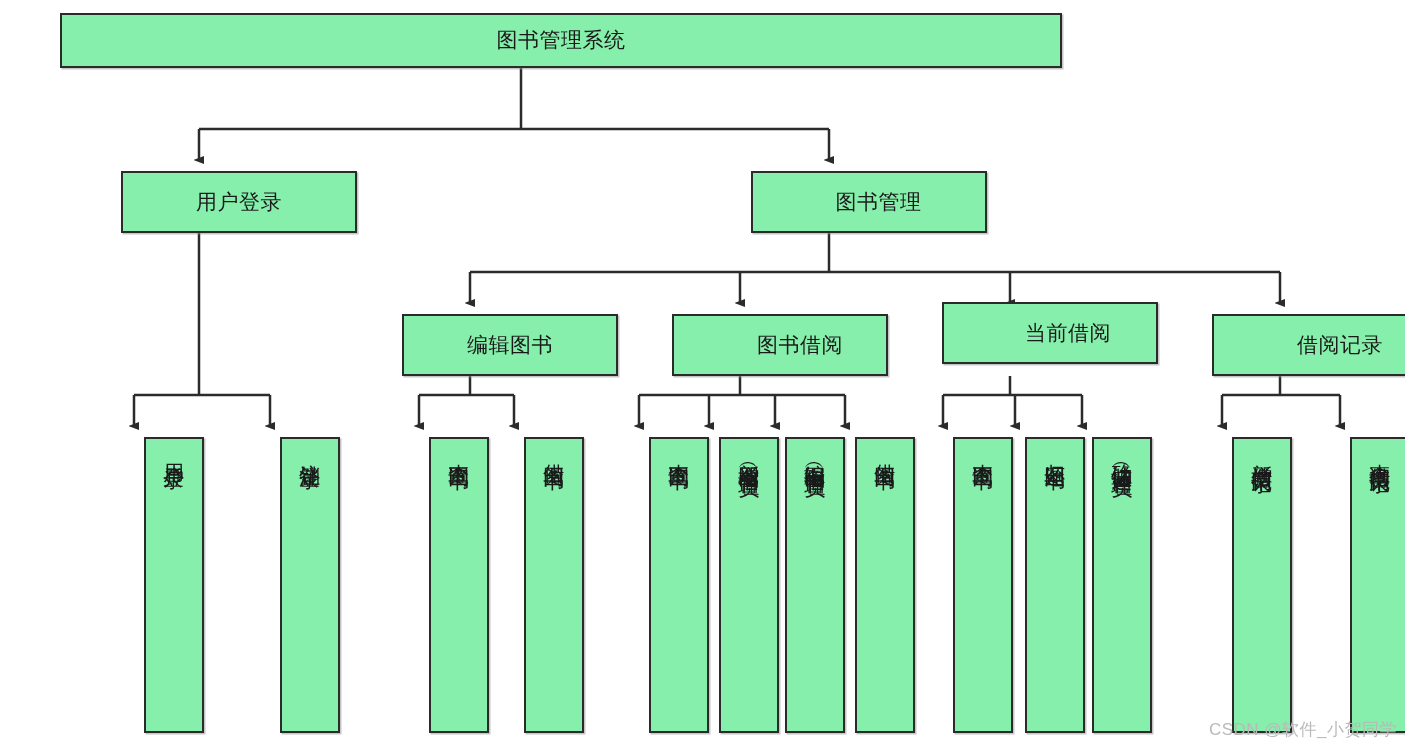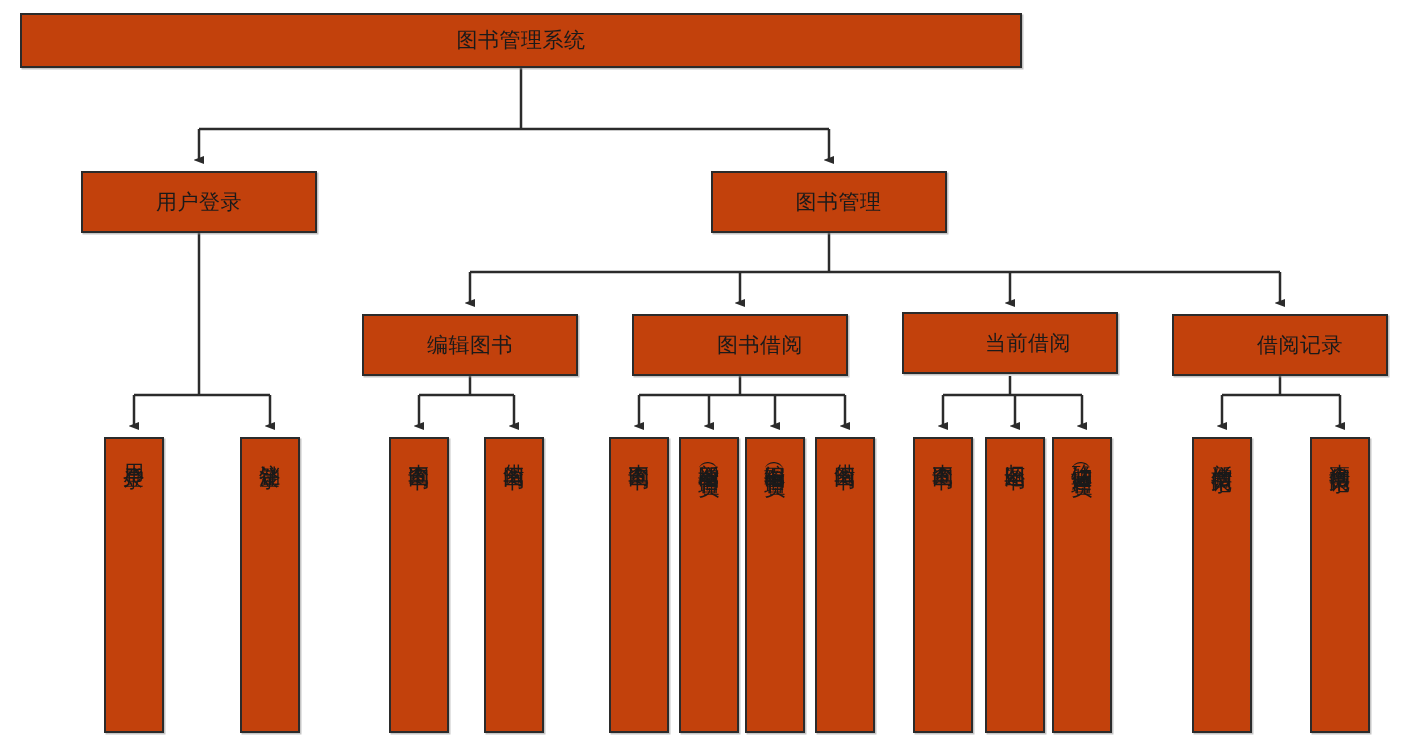--- a/index.html
+++ b/index.html
@@ -22,27 +22,28 @@
   svg.diagram-canvas {
     position: absolute;
     left: 0;
     top: 0;
     width: 1405px;
     height: 747px;
   }
   .node-box {
     position: absolute;
     box-sizing: border-box;
-    background: #c2410c;
+    background: #86efac;
     border: 2.5px solid #2b2b2b;
     box-shadow: 1.5px 1.5px 0 rgba(150,150,150,0.55);
     display: flex;
     align-items: center;
     justify-content: center;
     overflow: hidden;
+    margin-left: 40px;
   }
   .node-label {
     color: #1a1a1a;
     font-size: 21px;
     line-height: 1.05;
     letter-spacing: 0.5px;
     white-space: nowrap;
     text-align: center;
   }
   .node-box.vertical {
@@ -124,21 +125,21 @@
       </div>
       <div class="node-box" style="left: 711px; top: 171px; width: 236px; height: 62px; padding-left: 19px;">
         <span class="node-label">图书管理</span>
       </div>
       <div class="node-box" style="left: 362px; top: 314px; width: 216px; height: 62px;">
         <span class="node-label">编辑图书</span>
       </div>
       <div class="node-box" style="left: 632px; top: 314px; width: 216px; height: 62px; padding-left: 40px;">
         <span class="node-label">图书借阅</span>
       </div>
-      <div class="node-box" style="left: 902px; top: 312px; width: 216px; height: 62px; padding-left: 36px;">
+      <div class="node-box" style="left: 902px; top: 302px; width: 216px; height: 62px; padding-left: 36px;">
         <span class="node-label">当前借阅</span>
       </div>
       <div class="node-box" style="left: 1172px; top: 314px; width: 216px; height: 62px; padding-left: 40px;">
         <span class="node-label">借阅记录</span>
       </div>
       <div class="node-box vertical" style="left: 104px; top: 437px; width: 60px; height: 296px;">
         <span class="node-label">用户登录</span>
       </div>
       <div class="node-box vertical" style="left: 240px; top: 437px; width: 60px; height: 296px;">
         <span class="node-label">注销登录</span>
@@ -170,13 +171,14 @@
       <div class="node-box vertical" style="left: 1052px; top: 437px; width: 60px; height: 296px;">
         <span class="node-label">确认归还（管理员）</span>
       </div>
       <div class="node-box vertical" style="left: 1192px; top: 437px; width: 60px; height: 296px;">
         <span class="node-label">新增借阅记录</span>
       </div>
       <div class="node-box vertical" style="left: 1310px; top: 437px; width: 60px; height: 296px;">
         <span class="node-label">查询借阅记录</span>
       </div>
     </div>
+  <div class="watermark">CSDN @软件_小贺同学</div>
 </div>
 
 </body></html>

